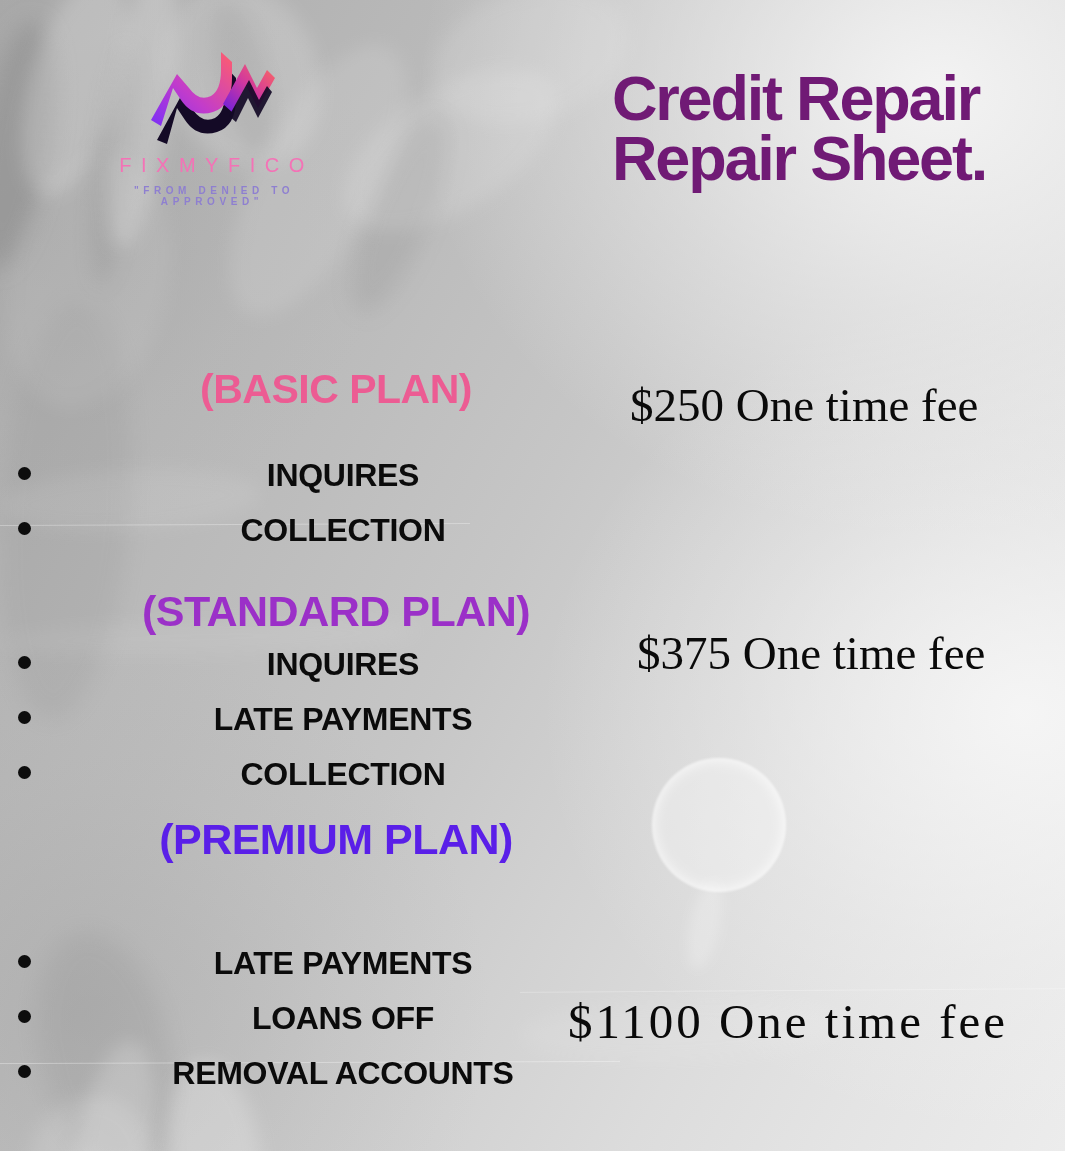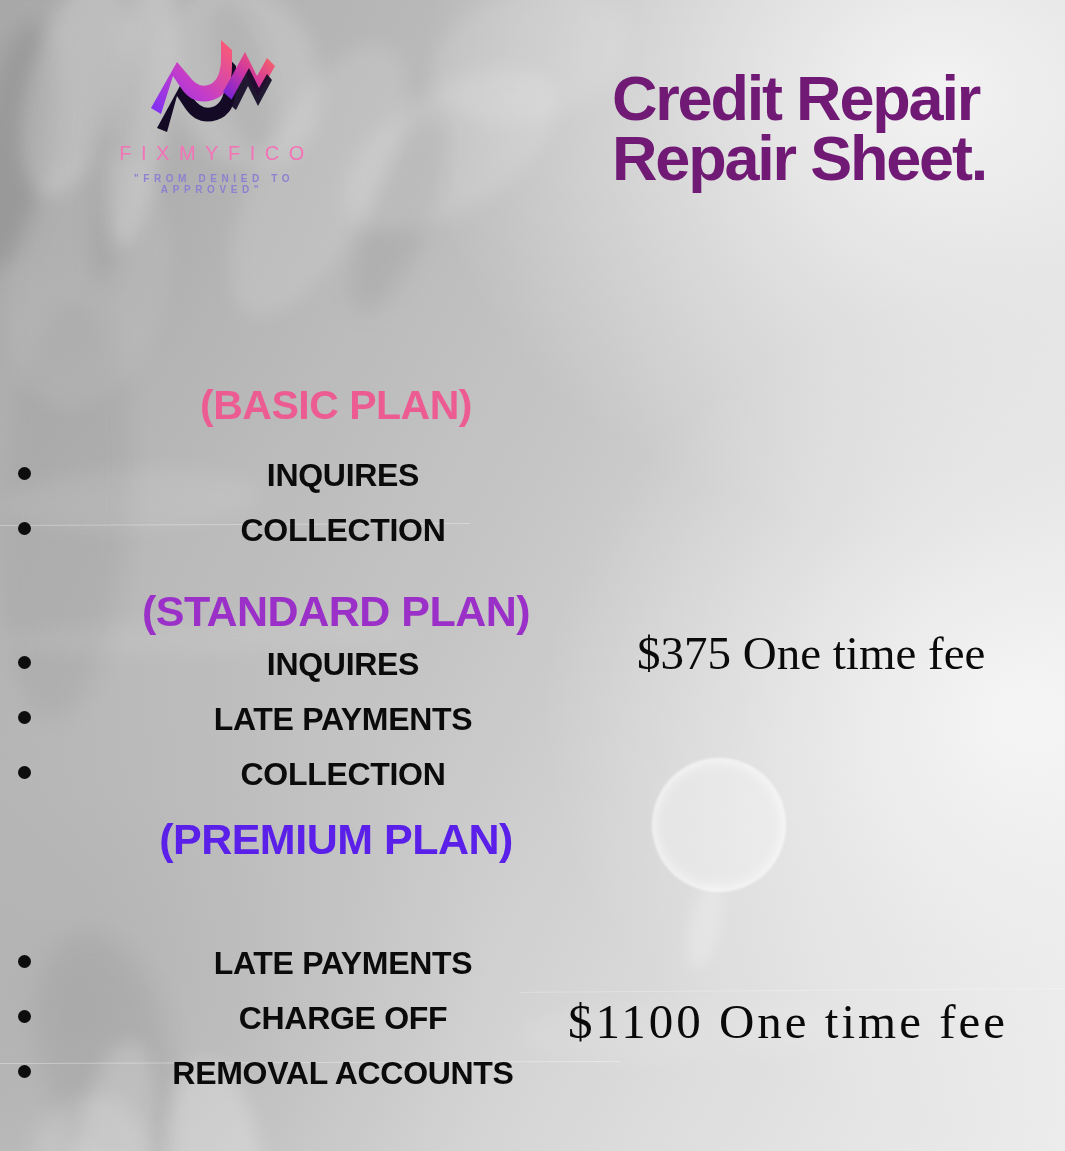--- a/index.html
+++ b/index.html
@@ -111,21 +111,21 @@
     background: rgba(255,255,255,0.22);
     filter: blur(6px);
     transform: rotate(12deg);
     border-radius: 50%;
   }
 
   
   .logo-block {
     position: absolute;
     left: 78px;
-    top: 36px;
+    top: 48px;
     width: 268px;
     text-align: center;
   }
   .logo-mark {
     width: 150px;
     height: 100px;
     margin: 0 auto;
     display: block;
   }
   .logo-word {
@@ -168,21 +168,21 @@
     position: absolute;
     width: 672px;
     left: 0;
     text-align: center;
     font-family: "Liberation Sans", sans-serif;
     font-weight: bold;
     font-size: 41px;
     letter-spacing: -0.5px;
     white-space: nowrap;
   }
-  .plan-head.basic    { top: 382px; color: #EC5C93; }
+  .plan-head.basic    { top: 366px; color: #EC5C93; }
   .plan-head.standard { top: 572px; color: #9B30C8; font-size: 43px; margin-top: 15px; }
   .plan-head.premium  { top: 815px; color: #5A1FE8; font-size: 43px; }
 
   .bullet-row {
     position: absolute;
     left: 0;
     width: 686px;
     height: 40px;
   }
   .bullet-dot {
@@ -287,20 +287,21 @@
 
   <div class="plan-head basic">(BASIC PLAN)</div>
   <div class="bullet-row" style="top:455px">
     <span class="bullet-dot"></span>
     <span class="bullet-label">INQUIRES</span>
   </div>
   <div class="bullet-row" style="top:510px">
     <span class="bullet-dot"></span>
     <span class="bullet-label">COLLECTION</span>
   </div>
+  <div class="price price-250">$250 One time fee</div>
 
   <div class="plan-head standard">(STANDARD PLAN)</div>
   <div class="bullet-row" style="top:644px">
     <span class="bullet-dot"></span>
     <span class="bullet-label">INQUIRES</span>
   </div>
   <div class="bullet-row" style="top:699px">
     <span class="bullet-dot"></span>
     <span class="bullet-label">LATE PAYMENTS</span>
   </div>
@@ -310,21 +311,21 @@
   </div>
   <div class="price price-375">$375 One time fee</div>
 
   <div class="plan-head premium">(PREMIUM PLAN)</div>
   <div class="bullet-row" style="top:943px">
     <span class="bullet-dot"></span>
     <span class="bullet-label">LATE PAYMENTS</span>
   </div>
   <div class="bullet-row" style="top:998px">
     <span class="bullet-dot"></span>
-    <span class="bullet-label">CHARGE OFF</span>
+    <span class="bullet-label">LOANS OFF</span>
   </div>
   <div class="bullet-row" style="top:1053px">
     <span class="bullet-dot"></span>
     <span class="bullet-label">REMOVAL ACCOUNTS</span>
   </div>
   <div class="price price-1100">$1100  One  time  fee</div>
 
 </div>
 
 </body></html>

